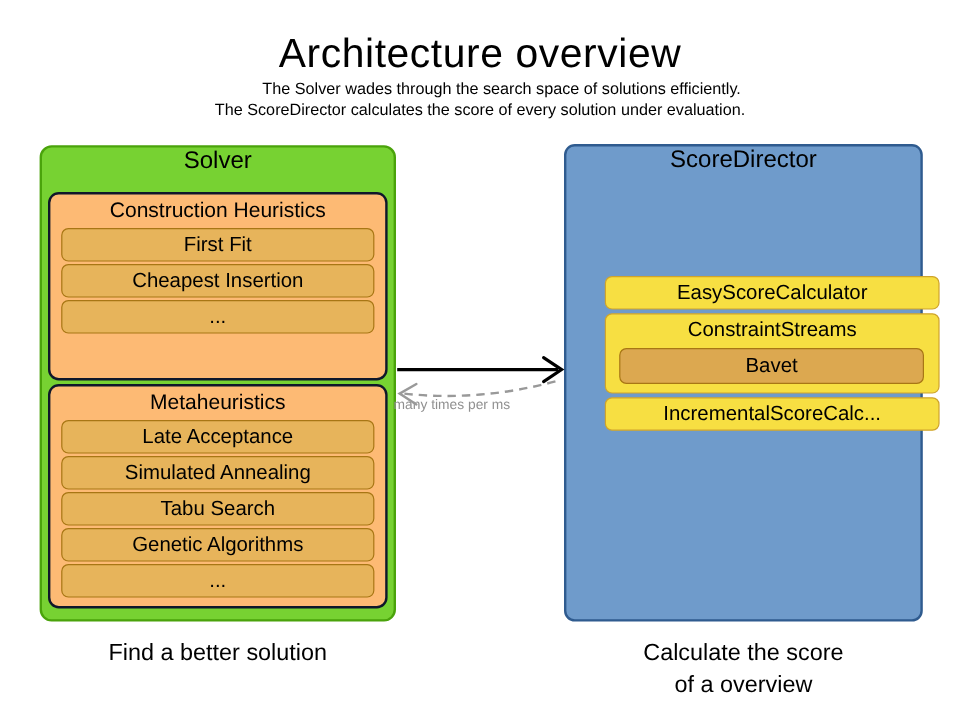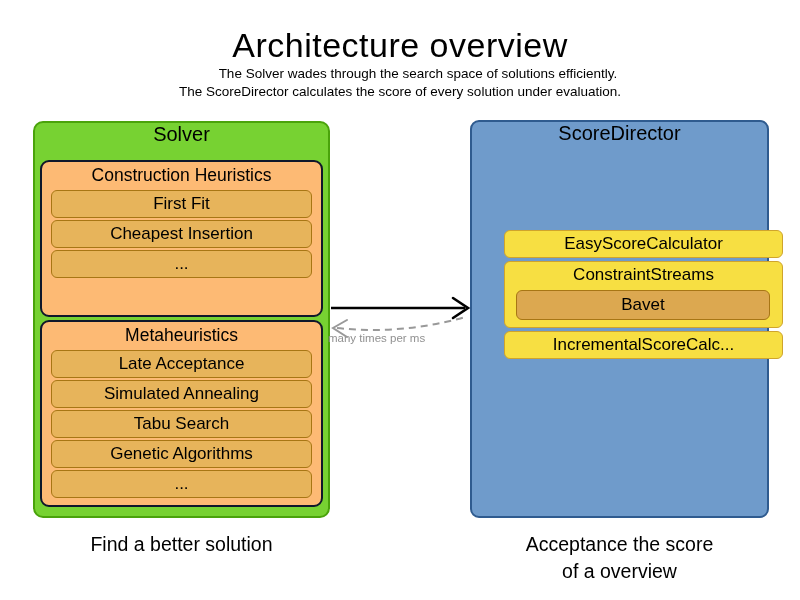--- a/index.html
+++ b/index.html
@@ -111,17 +111,17 @@
       <path d="M453 298 L468 308 L453 318" fill="none" stroke="#000000" stroke-width="2.6" stroke-linecap="round"></path>
     </g>
     <g>
       <path d="M337 328 Q 400 335 466 317" fill="none" stroke="#999999" stroke-width="2" stroke-dasharray="7 5"></path>
       <path d="M347 320 L333 328 L347 337" fill="none" stroke="#999999" stroke-width="2" stroke-linecap="round"></path>
     </g>
   </svg>
 
   <div class="caption caption-left">Find a better solution</div>
   <div class="caption caption-right">
-    <div>Acceptance the score</div>
+    <div>Calculate the score</div>
     <div>of a overview</div>
   </div>
 
 </div>
 
 </body></html>

